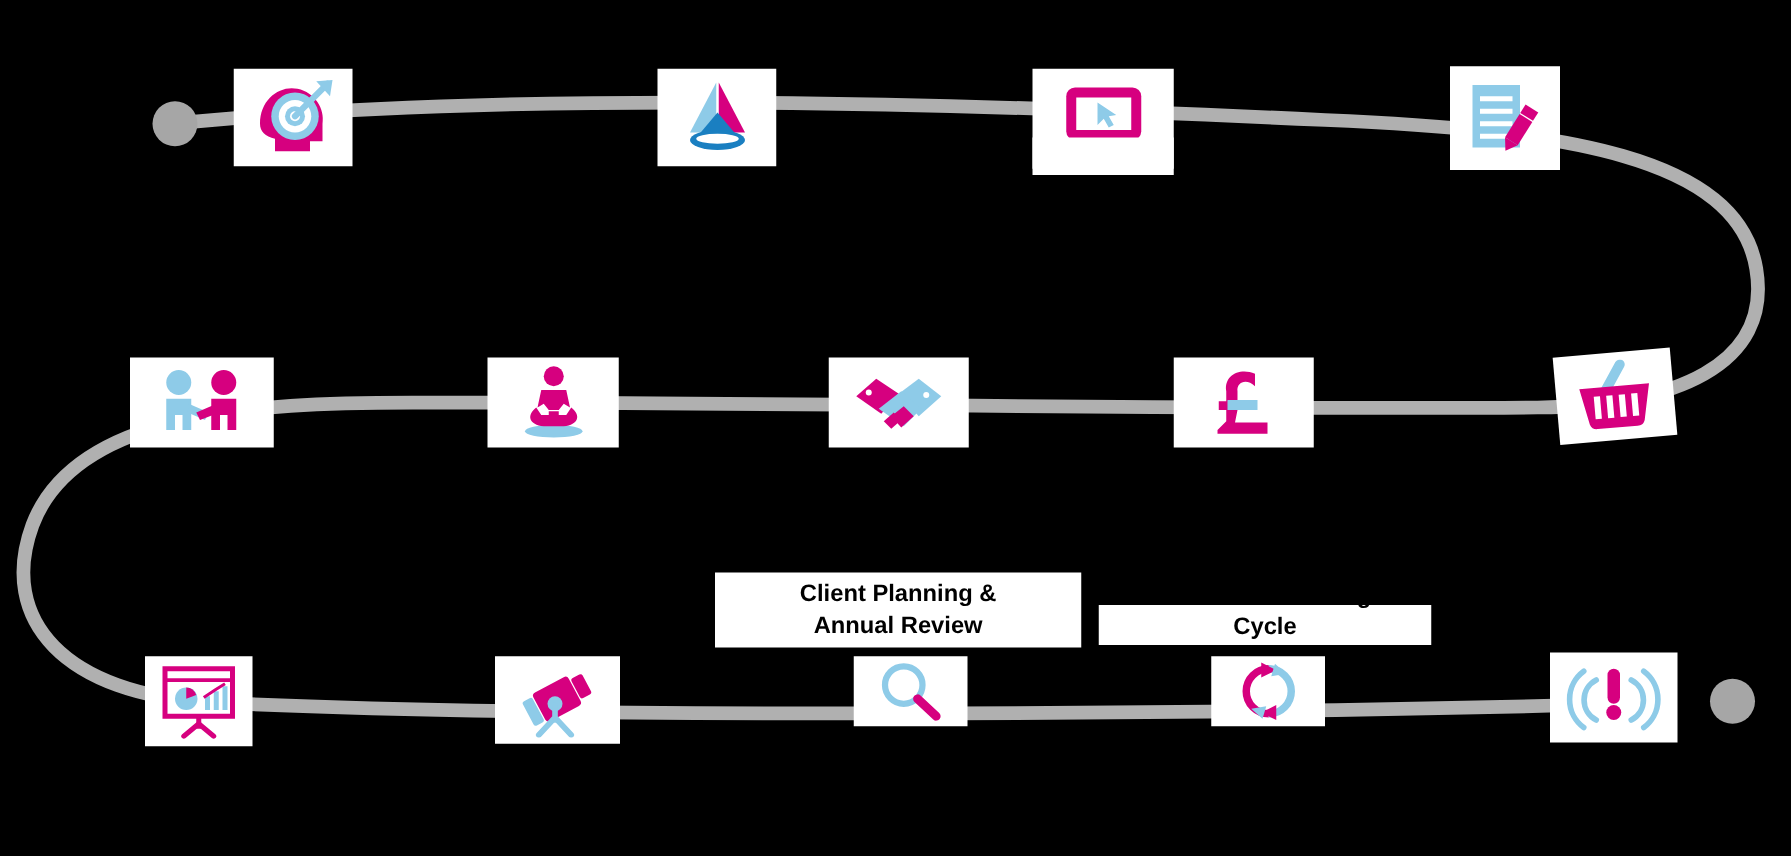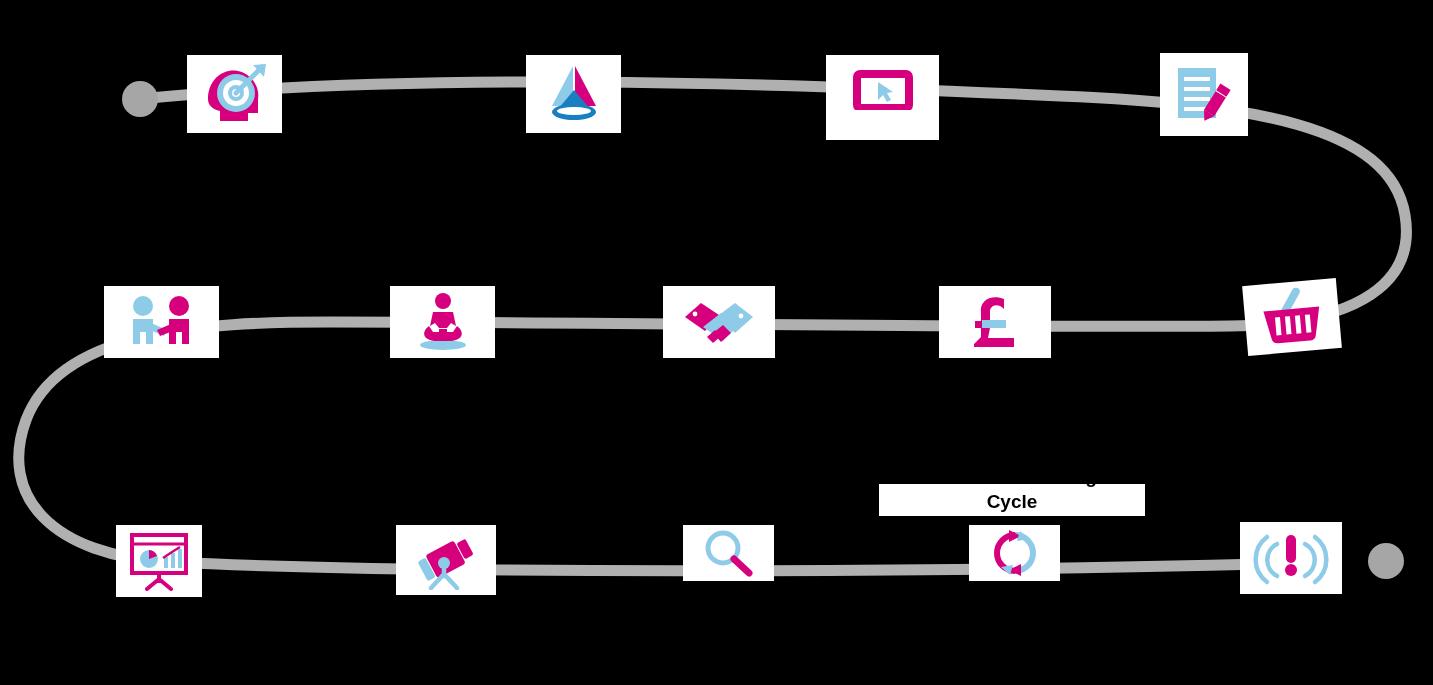--- a/index.html
+++ b/index.html
@@ -236,19 +236,23 @@
     <svg width="76" height="58" viewBox="0 0 76 58">
       <rect x="33" y="6" width="10" height="28" rx="5" fill="#d6007f"></rect>
       <circle cx="38" cy="41" r="6" fill="#d6007f"></circle>
       <path d="M24 15 A18 18 0 0 0 24 47" fill="none" stroke="#8ecbe8" stroke-width="4.5" stroke-linecap="round"></path>
       <path d="M14 8 A28 28 0 0 0 14 53" fill="none" stroke="#8ecbe8" stroke-width="4.5" stroke-linecap="round"></path>
       <path d="M52 15 A18 18 0 0 1 52 47" fill="none" stroke="#8ecbe8" stroke-width="4.5" stroke-linecap="round"></path>
       <path d="M62 8 A28 28 0 0 1 62 53" fill="none" stroke="#8ecbe8" stroke-width="4.5" stroke-linecap="round"></path>
     </svg>
   </div>
 
+  <div class="callout" style="left:572px; top:458px; width:293px; height:60px;">
+    <span class="calloutText">Client Planning &amp;
+Annual Review</span>
+  </div>
 
   <div class="callout clip-top" style="left:879px; top:484px; width:266px; height:32px;">
     <span class="calloutText">Business Planning
 Cycle</span>
   </div>
 
 </div>
 
 </body></html>

